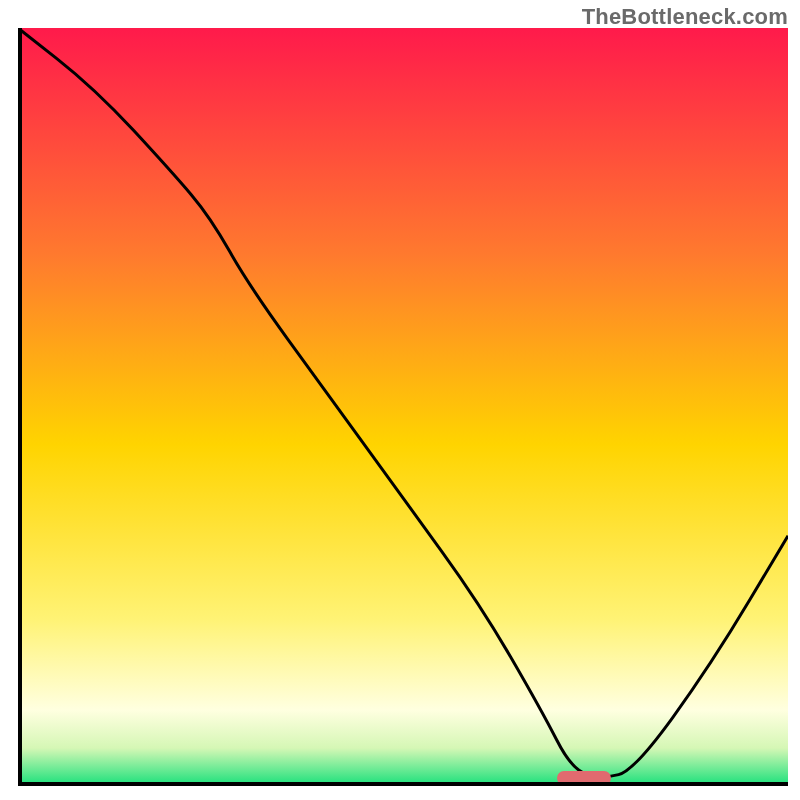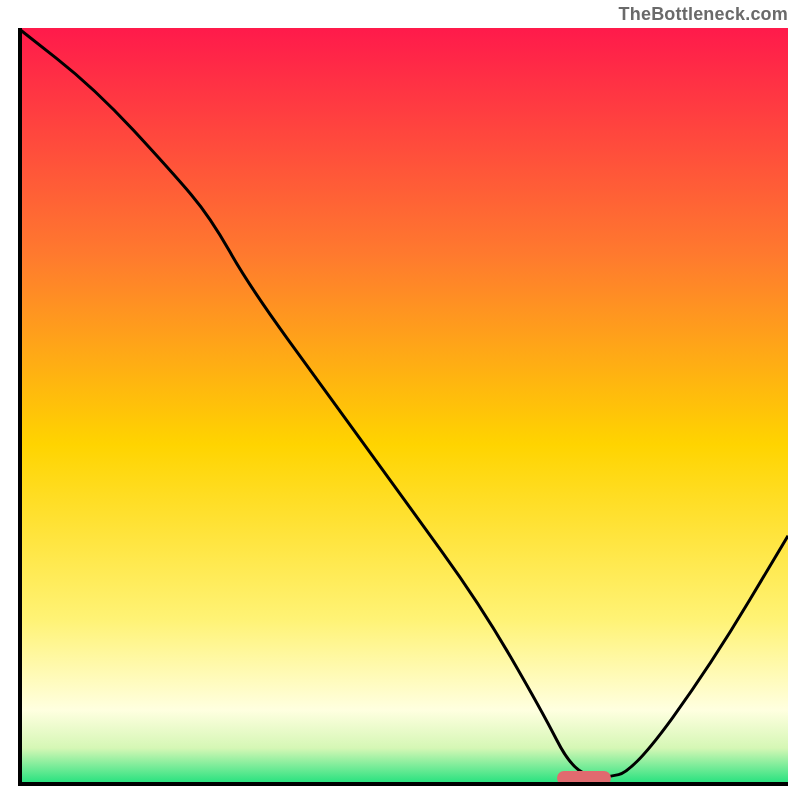--- a/index.html
+++ b/index.html
@@ -8,21 +8,21 @@
     position: relative;
     width: 800px;
     height: 800px;
     background: #fff;
   }
   .watermark {
     position: absolute;
     top: 4px;
     right: 12px;
     font-family: Arial, Helvetica, sans-serif;
-    font-size: 18px;
+    font-size: 22px;
     font-weight: 600;
     color: #6a6a6a;
     letter-spacing: 0.2px;
   }
   .plot-area {
     position: absolute;
     left: 18px;
     top: 28px;
     width: 770px;
     height: 758px;

